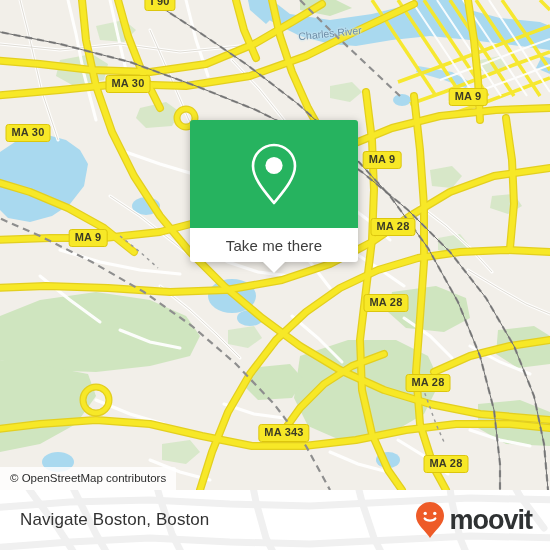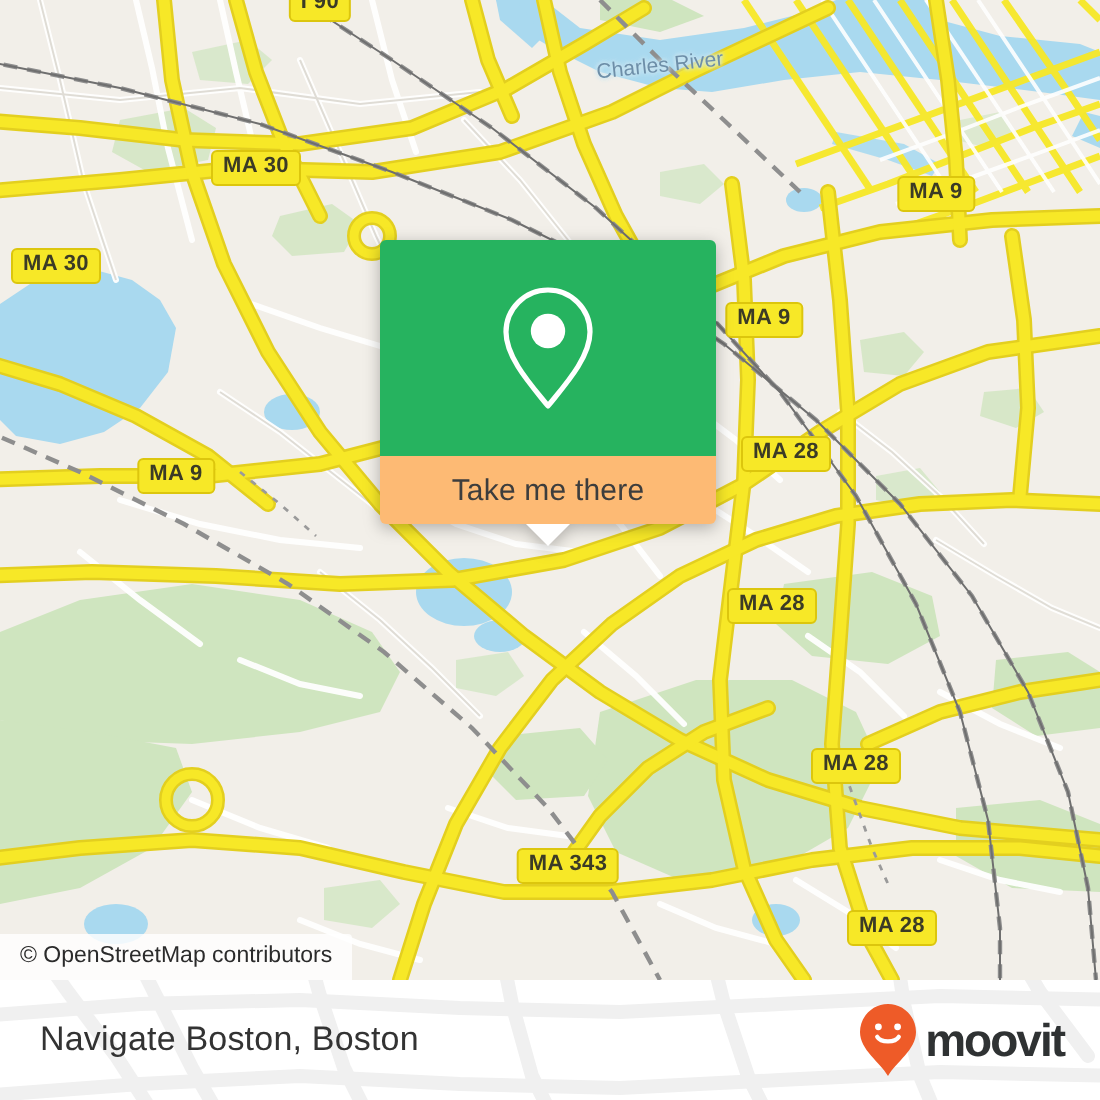--- a/index.html
+++ b/index.html
@@ -53,21 +53,21 @@
   
   #card{
     position:absolute;left:190px;top:120px;width:168px;
     filter:drop-shadow(0 2px 4px rgba(0,0,0,.28));
   }
   #card-head{
     background:#26b35f;height:108px;border-radius:3px 3px 0 0;
     display:flex;align-items:center;justify-content:center;
   }
   #card-foot{
-    background:#fdba74;height:34px;border-radius:0 0 3px 3px;
+    background:#ffffff;height:34px;border-radius:0 0 3px 3px;
     display:flex;align-items:center;justify-content:center;
     position:relative;
   }
   #card-foot-label{
     color:#3d3d3d;font-size:15px;line-height:17px;letter-spacing:.1px;
   }
   #card-tail{
     position:absolute;left:50%;top:100%;
     width:0;height:0;margin-left:-11px;
     border-left:11px solid transparent;
@@ -84,21 +84,21 @@
   #footer-title{
     position:absolute;left:20px;top:0;height:60px;
     display:flex;align-items:center;
     color:#333333;font-size:17px;line-height:20px;letter-spacing:.1px;
   }
   #brand{
     position:absolute;right:18px;top:0;height:60px;
     display:flex;align-items:center;gap:4px;
   }
   #brand-word{
-    color:#2f3233;font-size:23px;line-height:33px;font-weight:bold;letter-spacing:-1px;
+    color:#2f3233;font-size:27px;line-height:33px;font-weight:bold;letter-spacing:-1px;
   }
 </style>
 </head>
 <body>
 
 <div id="app">
 
   <div id="map">
     <svg width="550" height="490" viewBox="0 0 550 490" xmlns="http://www.w3.org/2000/svg">
       <defs>

